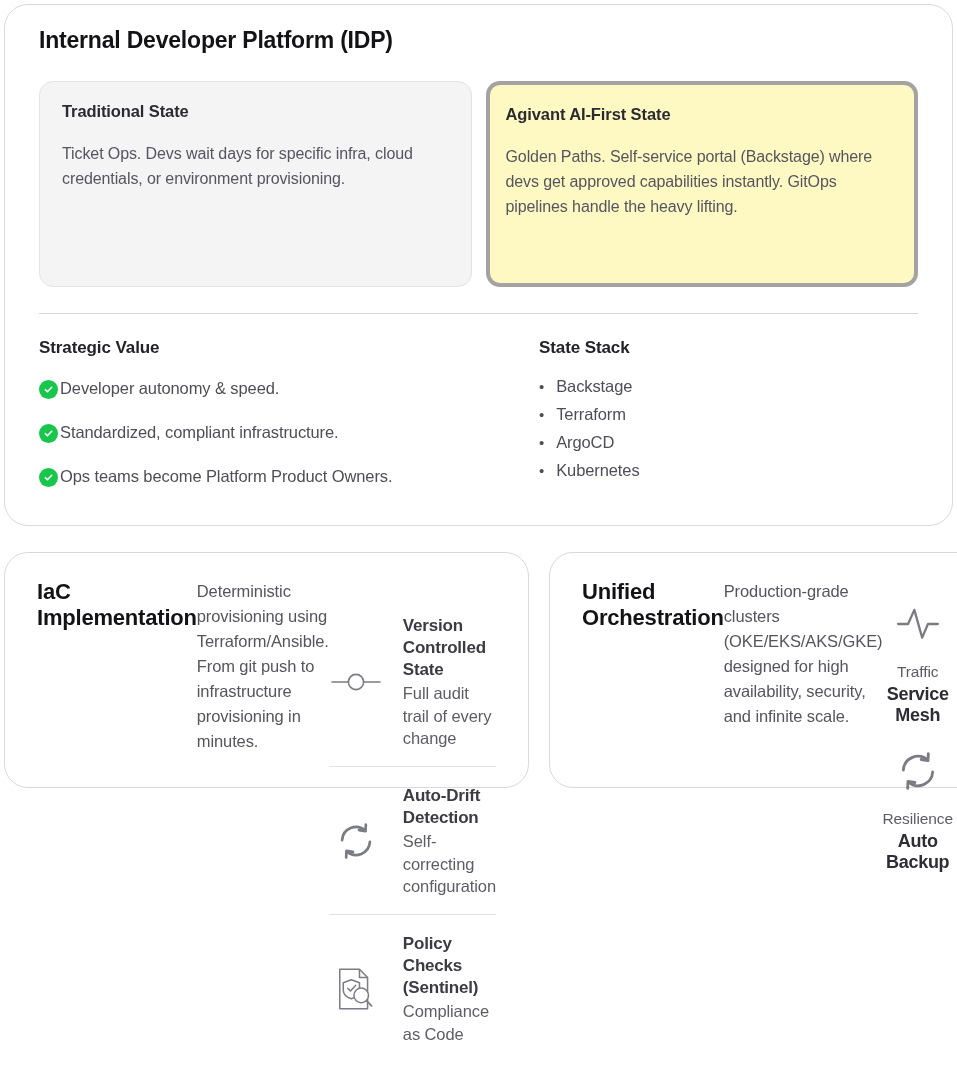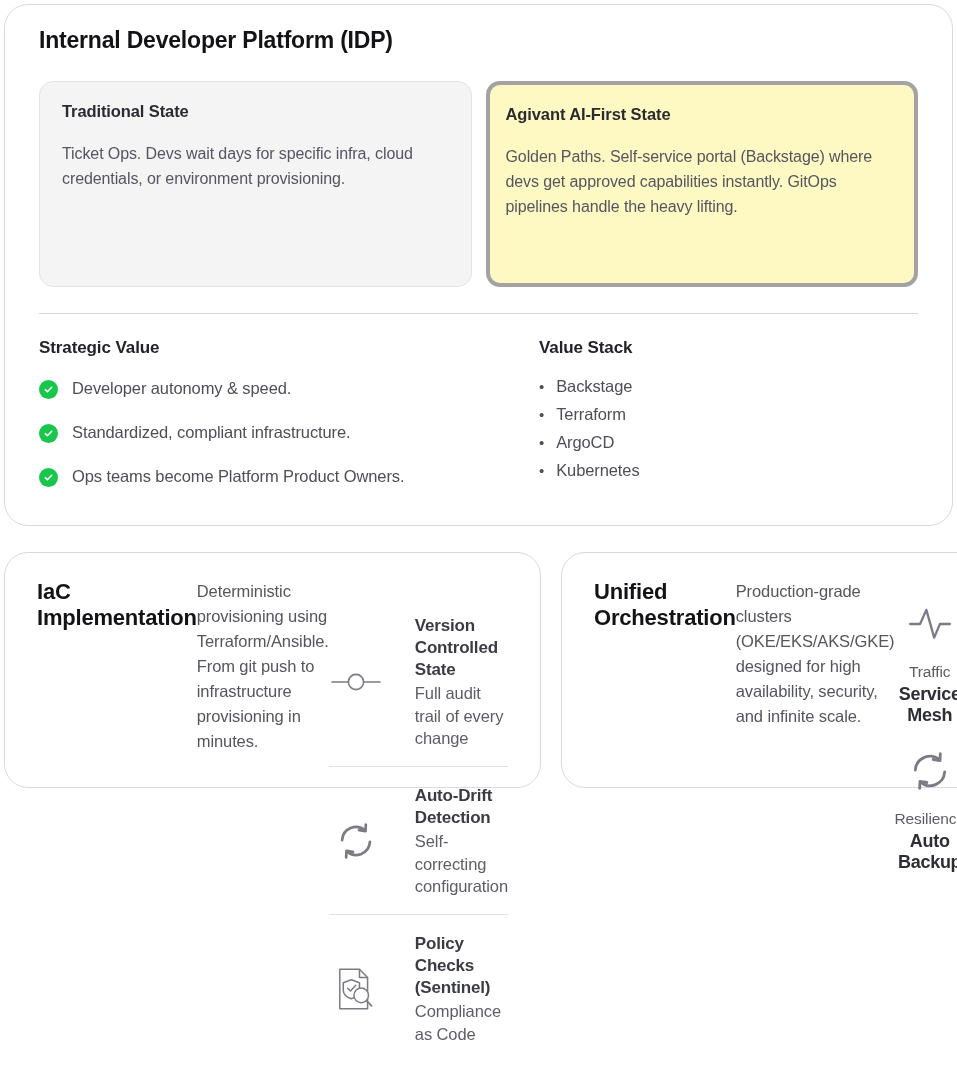--- a/index.html
+++ b/index.html
@@ -103,21 +103,21 @@
     color: #22222a;
     margin-bottom: 19px;
     letter-spacing: -0.1px;
   }
 
   .value-list { list-style: none; }
 
   .value-item {
     display: flex;
     align-items: flex-start;
-    gap: 14px;
+    gap: 2px;
     margin-bottom: 21px;
   }
   .value-item:last-child { margin-bottom: 0; }
 
   .check-badge {
     flex: 0 0 auto;
     width: 19px;
     height: 19px;
     border-radius: 50%;
     background: #18c64b;
@@ -177,21 +177,21 @@
     color: #55555f;
     letter-spacing: -0.1px;
   }
 
   
   .feature-list { margin-top: 28px; }
 
   .feature-row {
     display: flex;
     align-items: center;
-    gap: 32px;
+    gap: 20px;
     padding: 18px 0 17px 0;
     border-top: 1px solid #e2e2e6;
   }
   .feature-row:first-child { border-top: none; padding-top: 8px; }
 
   .feature-icon {
     flex: 0 0 auto;
     width: 54px;
     display: flex;
     align-items: center;
@@ -310,21 +310,21 @@
                 <path d="M2.5 6.2 L4.8 8.4 L9.5 3.6" stroke="#ffffff" stroke-width="1.7" stroke-linecap="round" stroke-linejoin="round"></path>
               </svg>
             </span>
             <span class="value-text">Ops teams become Platform Product Owners.</span>
           </li>
 
         </ul>
       </div>
 
       <div class="col-tech">
-        <div class="sub-heading">Value Stack</div>
+        <div class="sub-heading">State Stack</div>
         <ul class="stack-list">
 
           <li class="stack-item">
             <span class="stack-bullet">•</span>
             <span>Backstage</span>
           </li>
 
           <li class="stack-item">
             <span class="stack-bullet">•</span>
             <span>Terraform</span>

